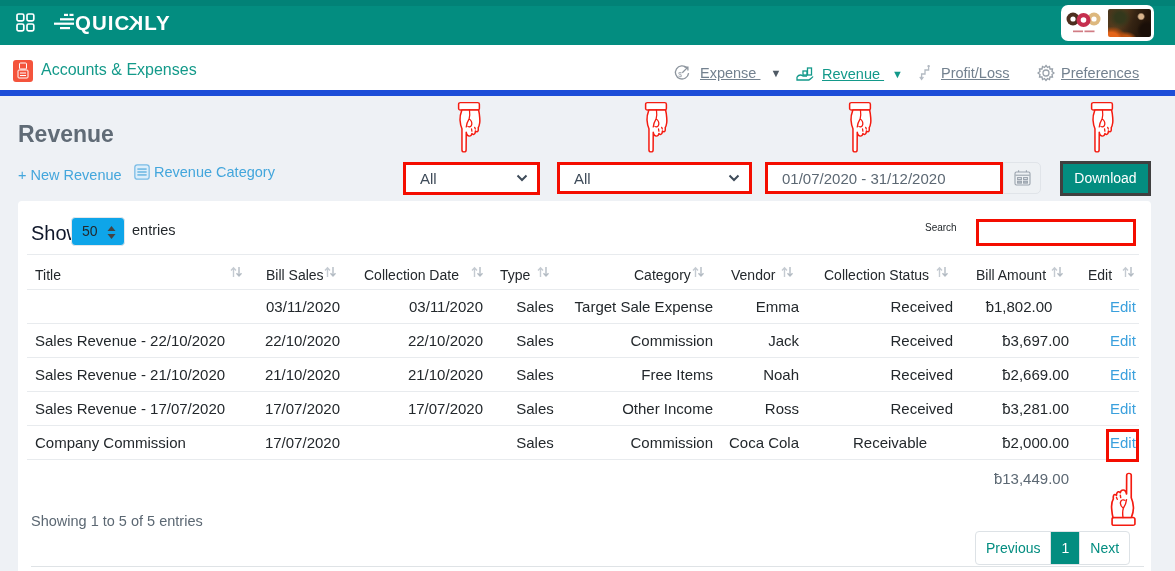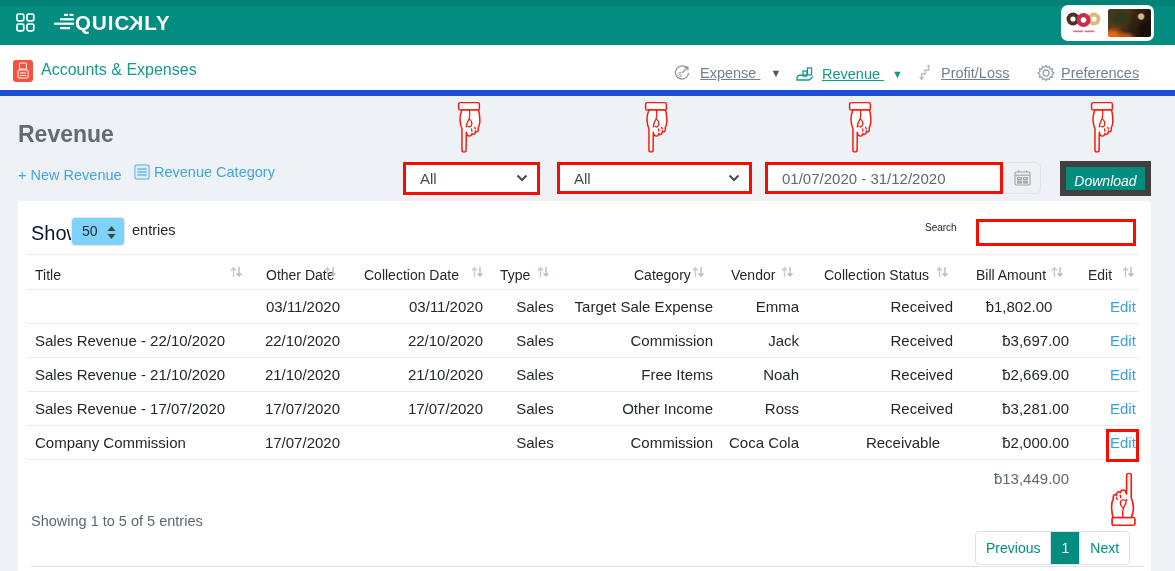--- a/index.html
+++ b/index.html
@@ -33,27 +33,27 @@
 
 .hand { z-index:10; }
 
 .redbox { border:3px solid #f40d00; background:#fff; position:absolute; }
 #sel1 { left:403px; top:162px; width:137px; height:33px; }
 #sel2 { left:557px; top:162px; width:195px; height:32px; }
 #dateinp { left:765px; top:162px; width:238px; height:32px; }
 .selAll { position:absolute; left:14px; top:5px; font-size:15px; color:#3e4b59; }
 .selCaret { position:absolute; right:9px; top:9px; }
 #calbtn { position:absolute; left:1003px; top:162px; width:38px; height:32px; background:#eef1f4; border:1px solid #e0e4e9; border-radius:0 5px 5px 0; }
-#dlwrap { position:absolute; left:1060px; top:161px; width:91px; height:35px; border:6px solid #404040; background:#038d80;font-style:italic; }
+#dlwrap { position:absolute; left:1060px; top:161px; width:91px; height:35px; border:3px solid #404040; background:#038d80; }
 #dlbtn { position:absolute; left:0; top:0; width:100%; height:100%; color:#fff; font-size:14px; text-align:center; line-height:29px; }
 
 
 #card { position:absolute; left:18px; top:201px; width:1133px; height:370px; background:#fff; border-radius:4px 4px 0 0; }
 #showlbl { position:absolute; left:13px; top:21px; font-size:20px; color:#0f172a; }
-#showsel { position:absolute; left:53px; top:16px; width:54px; height:29px; border:1px solid #e4e7ea; border-radius:4px; background:#7dd3fc; }
+#showsel { position:absolute; left:53px; top:16px; width:54px; height:29px; border:1px solid #e4e7ea; border-radius:4px; background:#0ea5e9; }
 #entries { position:absolute; left:114px; top:21px; font-size:14.5px; color:#23282c; }
 #searchlbl { position:absolute; left:907px; top:21px; font-size:10px; color:#23282c; }
 #searchinp { position:absolute; left:958px; top:18px; width:160px; height:27px; border:3px solid #f40d00; background:#fff; }
 
 
 .hline { position:absolute; left:9px; width:1112px; height:1px; background:#e8ebee; }
 .th { position:absolute; font-size:14px; color:#23282c; white-space:nowrap; }
 .td { position:absolute; font-size:15px; color:#23282c; white-space:nowrap; }
 .sort { position:relative; display:inline-block; width:13px; height:12px; margin-left:5px; top:1px; }
 #showing { position:absolute; left:31px; top:513px; font-size:14.5px; color:#5c6873; }
@@ -245,21 +245,21 @@
 
   <div class="hline" style="top:53px"></div>
   <div class="hline" style="top:88px"></div>
   <div class="hline" style="top:122px"></div>
   <div class="hline" style="top:156px"></div>
   <div class="hline" style="top:190px"></div>
   <div class="hline" style="top:224px"></div>
   <div class="hline" style="top:258px"></div>
 
   <div class="th" style="left:17px;top:66px">Title</div>
-  <div class="th" style="left:248px;top:66px">Other Date</div>
+  <div class="th" style="left:248px;top:66px">Bill Sales</div>
   <div class="th" style="left:346px;top:66px">Collection Date</div>
   <div class="th" style="left:482px;top:66px">Type</div>
   <div class="th" style="left:616px;top:66px">Category</div>
   <div class="th" style="left:713px;top:66px">Vendor</div>
   <div class="th" style="left:806px;top:66px">Collection Status</div>
   <div class="th" style="left:958px;top:66px">Bill Amount</div>
   <div class="th" style="left:1070px;top:66px">Edit</div>
   <span class="sort" style="position:absolute;left:207px;top:65px">
       <svg width="13" height="12" viewBox="0 0 13 12" style="position:absolute;left:0;top:0">
         <path d="M3.5 11 L3.5 2 M1 4.5 L3.5 1.8 L6 4.5" fill="none" stroke="#c5cbd2" stroke-width="1.4"></path>
@@ -348,21 +348,21 @@
   <div class="td" style="left:545px;top:199px;width:150px;text-align:right">Other Income</div>
   <div class="td" style="left:681px;top:199px;width:100px;text-align:right">Ross</div>
   <div class="td" style="left:835px;top:199px;width:100px;text-align:right">Received</div>
   <div class="td" style="left:951px;top:199px;width:100px;text-align:right">ƀ3,281.00</div>
   <div class="td" style="left:1092px;top:199px;color:#3aa0dd">Edit</div>
   <div class="td" style="left:17px;top:233px">Company Commission</div>
   <div class="td" style="left:222px;top:233px;width:100px;text-align:right">17/07/2020</div>
   <div class="td" style="left:467px;top:233px;width:100px;text-align:center">Sales</div>
   <div class="td" style="left:545px;top:233px;width:150px;text-align:right">Commission</div>
   <div class="td" style="left:681px;top:233px;width:100px;text-align:right">Coca Cola</div>
-  <div class="td" style="left:835px;top:233px;width:100px;text-align:center">Receivable</div>
+  <div class="td" style="left:835px;top:233px;width:100px;text-align:left">Receivable</div>
   <div class="td" style="left:951px;top:233px;width:100px;text-align:right">ƀ2,000.00</div>
   <div class="td" style="left:1092px;top:233px;color:#3aa0dd">Edit</div>
   <div class="td" style="left:951px;top:269px;width:100px;text-align:right;color:#5c6873">ƀ13,449.00</div>
 
 </div>
 
 <div id="pag">
   <div class="pbtn first">Previous</div>
   <div class="pbtn active">1</div>
   <div class="pbtn last">Next</div>

